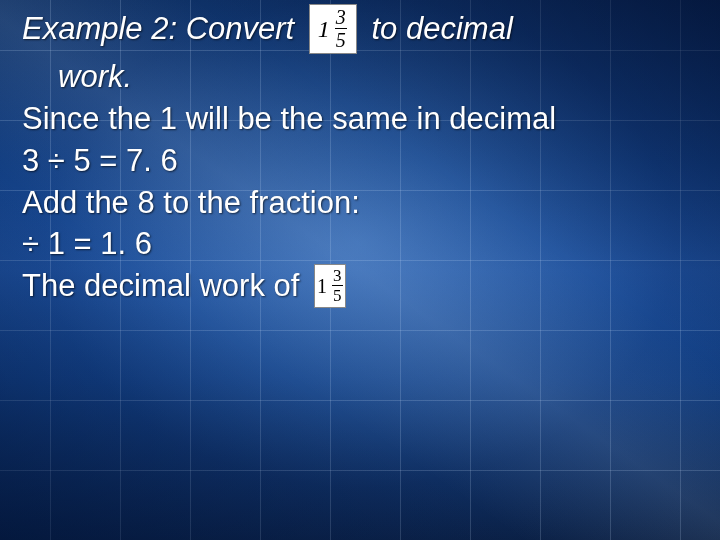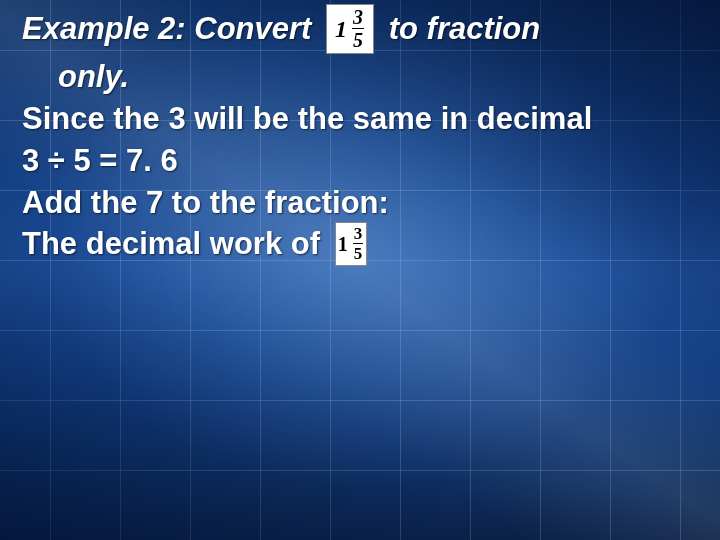--- a/index.html
+++ b/index.html
@@ -27,21 +27,20 @@
       linear-gradient(35deg, rgba(0,20,60,0.55) 0%, rgba(0,20,60,0) 35%, rgba(200,225,255,0.12) 50%, rgba(0,20,60,0) 65%, rgba(0,10,40,0.6) 100%);
     pointer-events:none;
   }
   .content{
     position:relative;z-index:2;
     padding:6px 30px 0 22px;
     color:#ffffff;
     font-size:31px;
     line-height:1.35;
     text-shadow:1px 1px 2px rgba(0,0,0,0.6);
-    font-weight:bold;
   }
   .line{white-space:nowrap}
   .indent{padding-left:36px}
   .title-line{font-style:italic}
   .frac{
     display:inline-block;position:relative;
     background:#ffffff;color:#000000;
     font-family:"Times New Roman",Times,serif;
     font-size:20px;line-height:1;
     text-align:center;text-shadow:none;
@@ -63,40 +62,43 @@
 <body>
 
 <div class="slide">
   <div class="content">
 
     <div class="line title-line">
       <span>Example 2: Convert</span>
       <span class="frac big">
         <span class="whole">1</span><span class="stack"><span class="num">3</span><span class="bar"></span><span class="den">5</span></span>
       </span>
-      <span>to fraction</span>
+      <span>to decimal</span>
     </div>
 
     <div class="line title-line indent">
-      <span>only.</span>
+      <span>work.</span>
     </div>
 
     <div class="line">
-      <span>Since the 3 will be the same in decimal</span>
+      <span>Since the 1 will be the same in decimal</span>
     </div>
 
 
     <div class="line">
       <span>3 ÷ 5 =  7. 6</span>
     </div>
 
     <div class="line">
-      <span>Add the 7 to the fraction:</span>
+      <span>Add the 8 to the fraction:</span>
     </div>
 
+    <div class="line">
+      <span>÷ 1 =    1. 6</span>
+    </div>
 
     <div class="line">
       <span>The decimal work of</span>
       <span class="frac small">
         <span class="whole">1</span><span class="stack"><span class="num">3</span><span class="bar"></span><span class="den">5</span></span>
       </span>
     </div>
 
   </div>
 </div>

